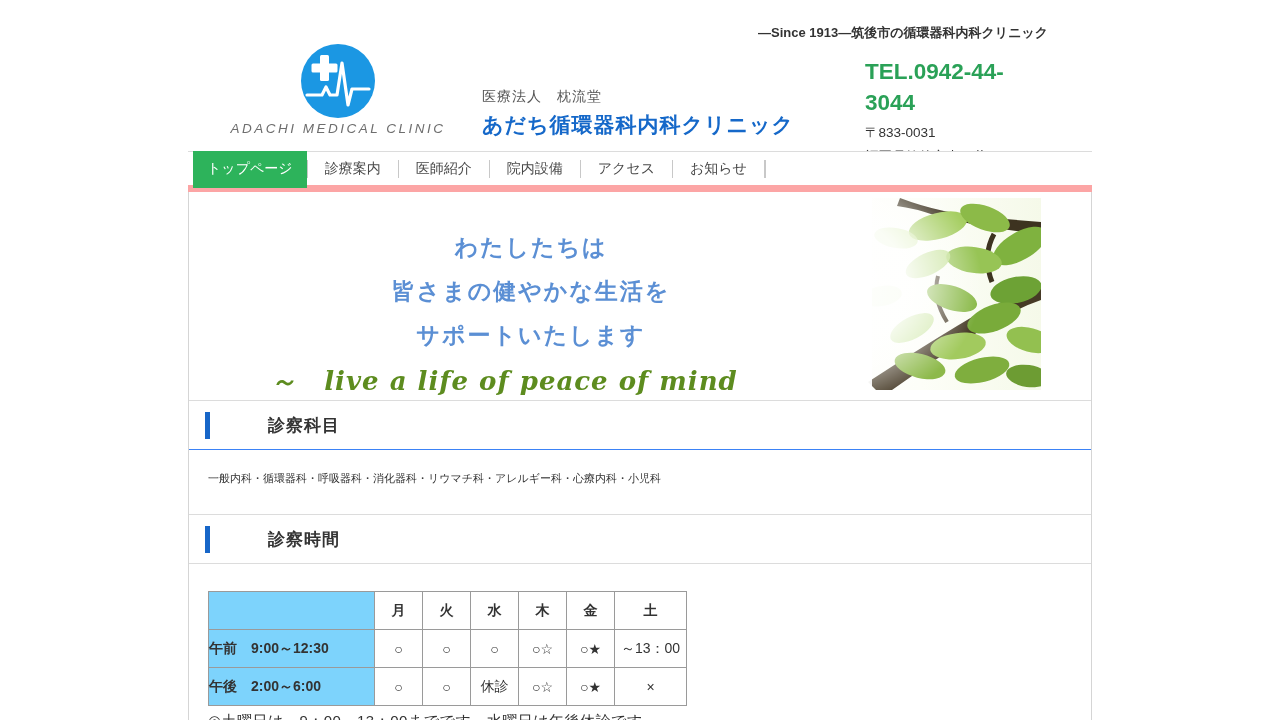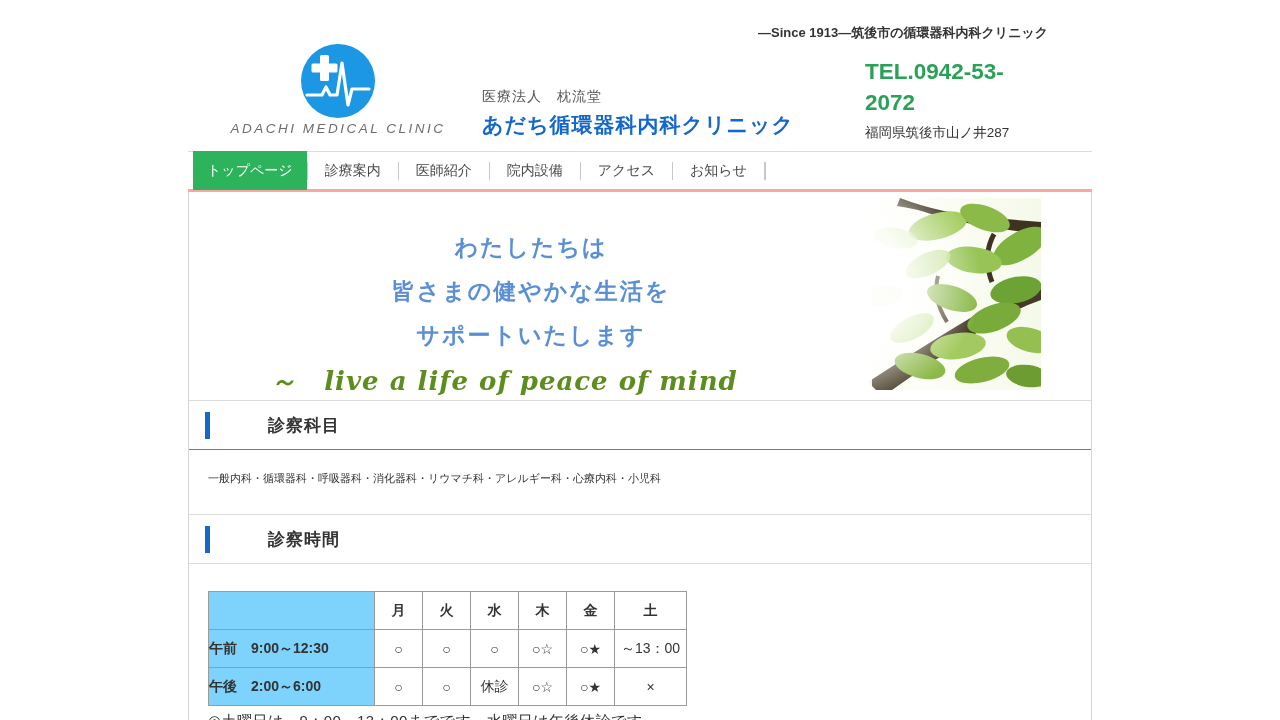--- a/index.html
+++ b/index.html
@@ -17,21 +17,21 @@
   .org-name { font-size:14px; color:#555; margin-bottom:5px; letter-spacing:1px; }
   .clinic-name { font-size:21px; font-weight:bold; letter-spacing:1px; }
   .contact { position:absolute; left:570px; top:24px; width:320px; }
   .tagline { font-size:13px; color:#333;font-weight:bold; }
   .tel-block { margin-left:107px; margin-top:14px; }
   .tel { font-size:22.5px; font-weight:bold; width:172px; line-height:31px; }
   .postal { font-size:13.5px; color:#333; margin-top:6px; }
   .address { font-size:13.5px; color:#333; margin-top:6px; }
 
   
-  .nav { height:41px; border-top:1px solid #dcdcdc; border-bottom:3px solid #fca5a5;
+  .nav { height:41px; border-top:1px solid #dcdcdc; border-bottom:7px solid #fca5a5;
          display:flex; align-items:center; background:#fff; }
   .nav-item { font-size:14px; color:#4a4a4a; padding:0 17px; line-height:39px; height:39px;
               white-space:nowrap; cursor:pointer; text-decoration:none; }
   .nav-item.active { color:#fff; padding:0 14px; margin-left:5px; font-size:14px; }
   .nav-sep { width:1px; height:18px; background:#c8c8c8; }
 
   
   .bordered { border-left:1px solid #d5d5d5; border-right:1px solid #d5d5d5; min-height:530px; background:#fff; }
 
   
@@ -77,21 +77,22 @@
       </div>
 
       <div class="namebox">
         <div class="org-name">医療法人　枕流堂</div>
         <div class="clinic-name" style="color: rgb(21, 104, 201);">あだち循環器科内科クリニック</div>
       </div>
 
       <div class="contact">
         <div class="tagline">—Since 1913—筑後市の循環器科内科クリニック</div>
         <div class="tel-block">
-          <div class="tel" style="color: rgb(42, 161, 87);">TEL.0942-53-2072</div>
+          <div class="tel" style="color: rgb(42, 161, 87);">TEL.0942-44-3044</div>
+          <div class="postal">〒833-0031</div>
           <div class="address">福岡県筑後市山ノ井287</div>
         </div>
       </div>
     </header>
 
     <nav class="nav">
       <a class="nav-item active" style="background: rgb(45, 179, 91);">トップページ</a>
       <span class="nav-sep"></span>
       <a class="nav-item">診療案内</a>
       <span class="nav-sep"></span>

